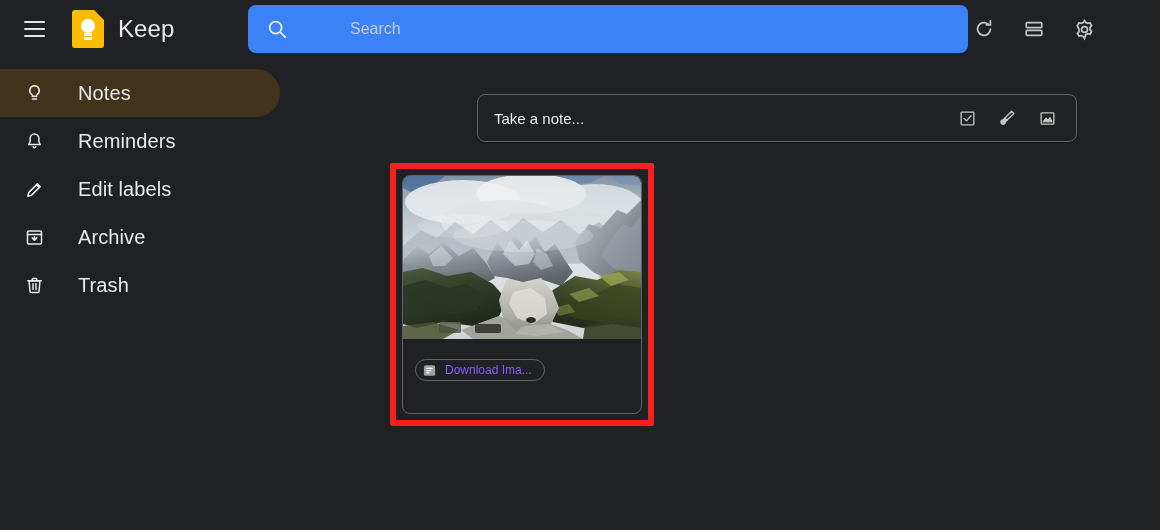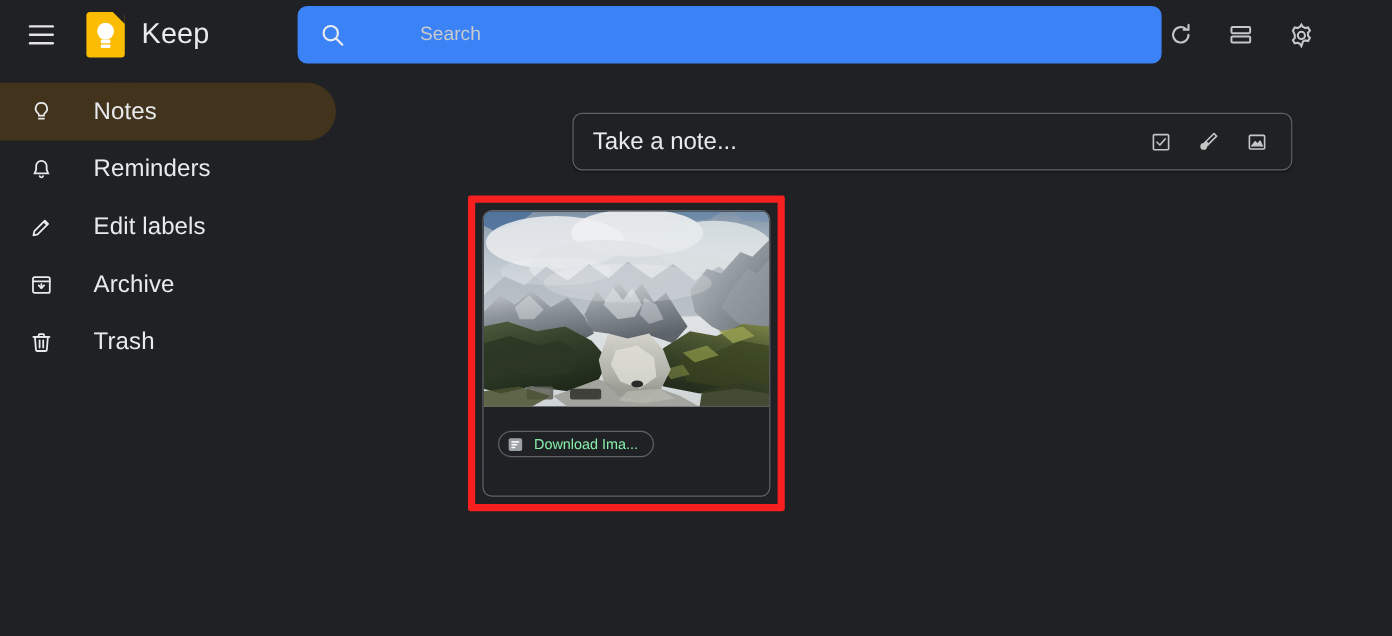--- a/index.html
+++ b/index.html
@@ -227,21 +227,21 @@
     height: 48px;
     background: #202124;
     border: 1px solid #5f6368;
     border-radius: 8px;
     display: flex;
     align-items: center;
     box-shadow: 0 1px 2px rgba(0,0,0,0.4);
   }
   .take-note-text {
     margin-left: 16px;
-    font-size: 20px;
+    font-size: 15px;
     color: #e8eaed;
     flex: 1;
     cursor: text;
   }
   .note-actions {
     display: flex;
     align-items: center;
     gap: 2px;
     margin-right: 10px;
   }
@@ -304,21 +304,21 @@
     background: #202124;
   }
   .chip-icon {
     width: 15px; height: 15px;
     flex: 0 0 auto;
     display: flex; align-items: center; justify-content: center;
   }
   .chip-label {
     margin-left: 8px;
     font-size: 12px;
-    color: #86efac;
+    color: #8b5cf6;
     white-space: nowrap;
   }
 
   .noise {
     position: absolute;
     inset: 0;
     pointer-events: none;
     opacity: 0.035;
     background-image:
       radial-gradient(circle at 2px 2px, #fff 0.5px, transparent 0.6px);

